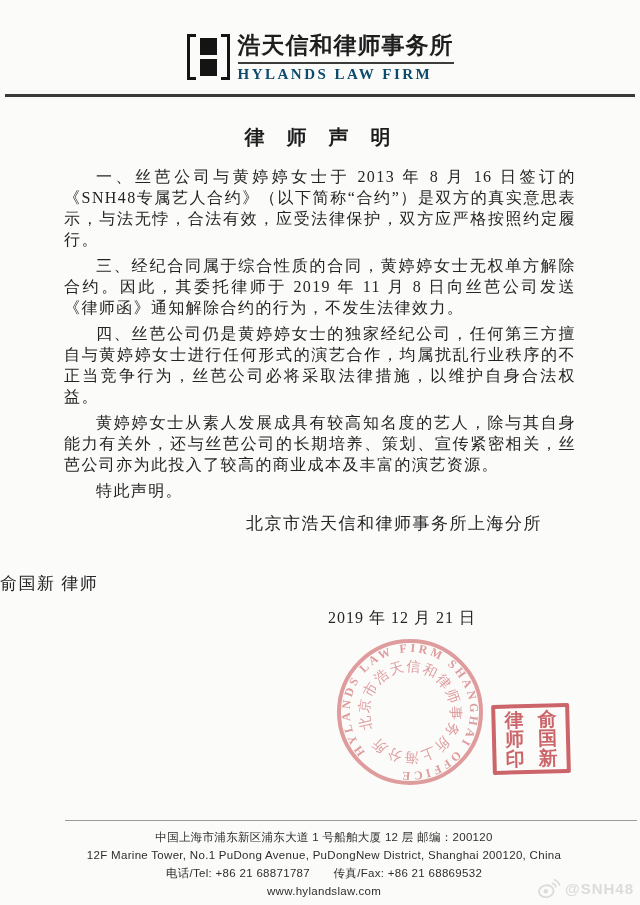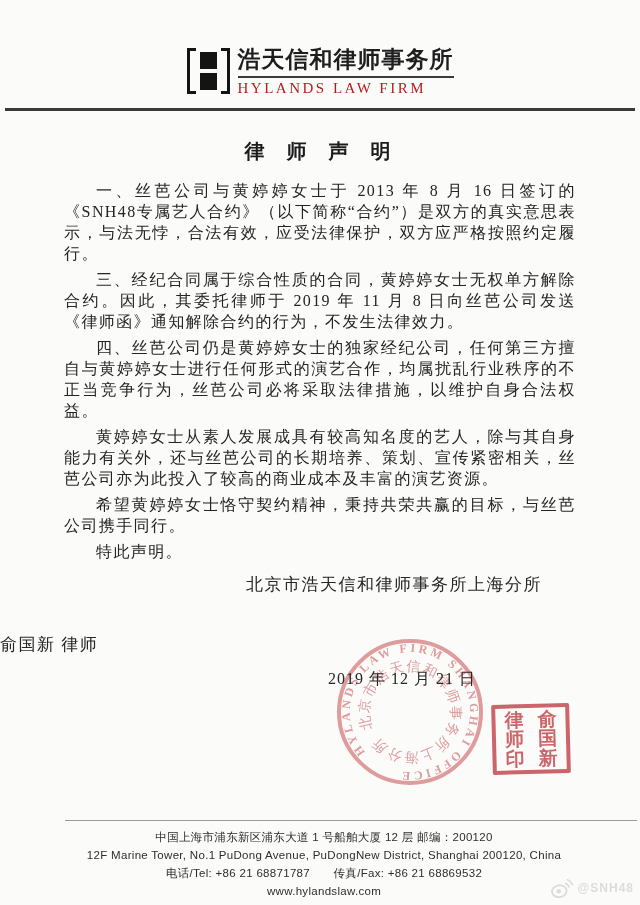--- a/index.html
+++ b/index.html
@@ -4,36 +4,36 @@
 <style>
   html,body{margin:0;padding:0;}
   body{
     width:640px;height:905px;position:relative;overflow:hidden;
     background:#fbfbfa;color:#262626;
     font-family:"Liberation Serif","DejaVu Serif",serif;
   }
   .page{position:relative;width:100%;height:100%;}
 
   
-  .letterhead{display:flex;justify-content:center;align-items:center;gap:8px;padding-top:44px;}
+  .letterhead{display:flex;justify-content:center;align-items:center;gap:8px;padding-top:30px;}
   .logo-mark{display:flex;align-items:center;}
   .bracket{width:9px;height:46px;box-sizing:border-box;}
   .bracket.left{border-left:3px solid #141414;border-top:3px solid #141414;border-bottom:3px solid #141414;}
   .bracket.right{border-right:3px solid #141414;border-top:3px solid #141414;border-bottom:3px solid #141414;}
   .squares{display:flex;flex-direction:column;gap:4px;margin:0 4px;}
   .sq{width:17px;height:17px;background:#141414;}
   .firm-names{text-align:left;}
   .firm-cn{
     font-family:"Liberation Sans","DejaVu Sans",sans-serif;
     font-size:23px;font-weight:700;letter-spacing:1px;color:#1e1e1e;
     border-bottom:2px solid #3c3c3c;padding-bottom:1px;
   }
   .firm-en{
     font-family:"Liberation Serif","DejaVu Serif",serif;
-    font-size:15px;font-weight:400;letter-spacing:2.5px;color:#b91c1c;margin-top:2px;
+    font-size:15px;font-weight:700;letter-spacing:2.5px;color:#0c4a6e;margin-top:2px;
   }
   .head-rule{height:3px;background:#3a3a3a;margin:11px 5px 0 5px;}
 
   
   .doc-title{
     text-align:center;font-size:20px;font-weight:700;letter-spacing:5px;
     color:#1c1c1c;margin:27px 0 15px 0;font-family:Liberation Mono, monospace;
   }
   .doc-body{padding:0 64px;text-align:justify;}
   .para{
@@ -67,21 +67,21 @@
   .footer{position:absolute;top:820px;left:8px;right:0;text-align:center;color:#2e2e2e;
     font-family:"Liberation Sans","DejaVu Sans",sans-serif;}
   .foot-rule{border-top:1px solid #9a9a9a;margin:0 3px 0 57px;}
   .foot-line{font-size:11.5px;line-height:15px;margin-top:3px;letter-spacing:.3px;}
   .foot-line.first{margin-top:9px;}
 
   
   .watermark{
     position:absolute;right:6px;bottom:6px;z-index:4;display:flex;align-items:center;gap:4px;
     color:#dcdcdc;font-family:"Liberation Sans","DejaVu Sans",sans-serif;
-    font-size:12px;font-weight:700;letter-spacing:1px;
+    font-size:15px;font-weight:700;letter-spacing:1px;
   }
   .watermark svg{display:block;}
 </style>
 </head>
 <body>
 
 <div class="page">
 
   <div class="letterhead">
     <div class="logo-mark">
@@ -100,21 +100,20 @@
 
   <div class="head-rule"></div>
 
   <h1 class="doc-title">律 师 声 明</h1>
 
   <div class="doc-body">
     <p class="para">一、丝芭公司与黄婷婷女士于 2013 年 8 月 16 日签订的《SNH48专属艺人合约》（以下简称“合约”）是双方的真实意思表示，与法无悖，合法有效，应受法律保护，双方应严格按照约定履行。</p>
     <p class="para">三、经纪合同属于综合性质的合同，黄婷婷女士无权单方解除合约。因此，其委托律师于 2019 年 11 月 8 日向丝芭公司发送《律师函》通知解除合约的行为，不发生法律效力。</p>
     <p class="para">四、丝芭公司仍是黄婷婷女士的独家经纪公司，任何第三方擅自与黄婷婷女士进行任何形式的演艺合作，均属扰乱行业秩序的不正当竞争行为，丝芭公司必将采取法律措施，以维护自身合法权益。</p>
     <p class="para">黄婷婷女士从素人发展成具有较高知名度的艺人，除与其自身能力有关外，还与丝芭公司的长期培养、策划、宣传紧密相关，丝芭公司亦为此投入了较高的商业成本及丰富的演艺资源。</p>
-    <p class="para">希望黄婷婷女士恪守契约精神，秉持共荣共赢的目标，与丝芭公司携手同行。</p>
     <p class="para">特此声明。</p>
   </div>
 
   <div class="sig-firm">北京市浩天信和律师事务所上海分所</div>
   <div class="sig-lawyer">俞国新 律师</div>
   <div class="sig-date">2019 年 12 月 21 日</div>
 
   <div class="seal-round">
     <svg viewBox="0 0 152 152" width="152" height="152">
       <defs>

